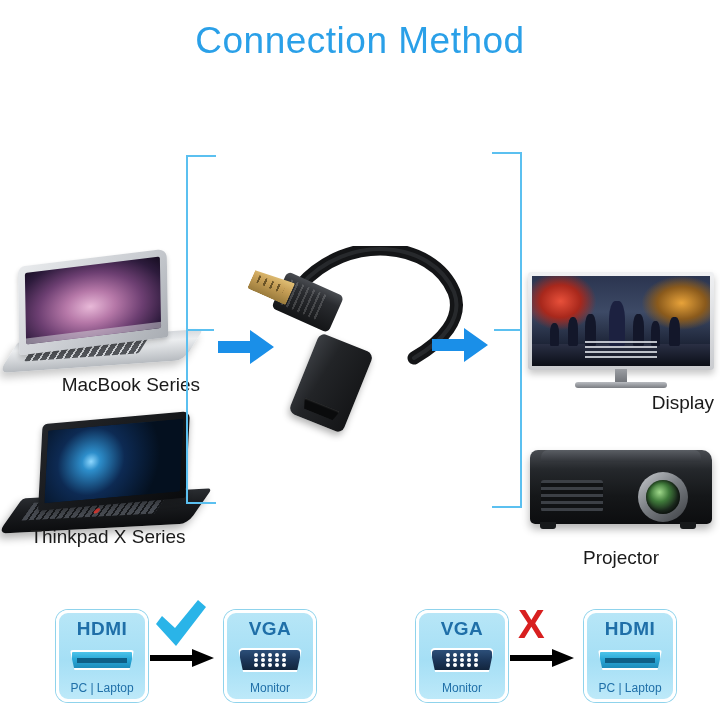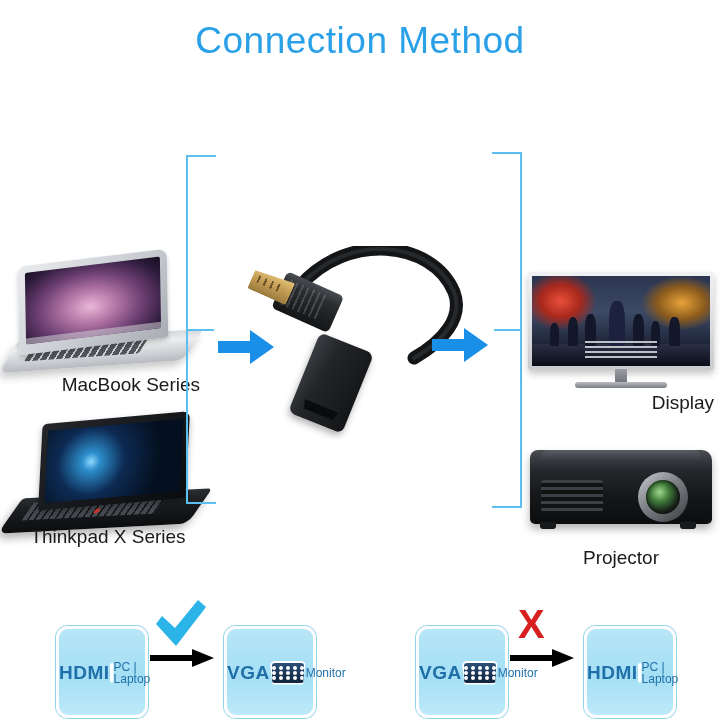--- a/index.html
+++ b/index.html
@@ -464,24 +464,24 @@
   .compat { position: absolute; left: 0; top: 596px; width: 720px; height: 118px; }
   .port-tile {
     position: absolute;
     width: 92px; height: 92px;
     background: linear-gradient(to bottom, #b7e6f7 0%, #a5dff5 55%, #bde9f9 100%);
     border: 3px solid #ffffff;
     border-radius: 12px;
     box-shadow: 0 0 0 1px #8fd3ec;
     box-sizing: border-box;
     display: flex;
+    flex-direction: column;
     align-items: center;
     justify-content: space-between;
     padding: 6px 0 5px;
-    margin-top: 16px;
   }
   .port-name {
     font-size: 19px;
     font-weight: bold;
     color: #1f6fa8;
     letter-spacing: .5px;
     line-height: 1;
   }
   .port-sub {
     font-size: 12px;

